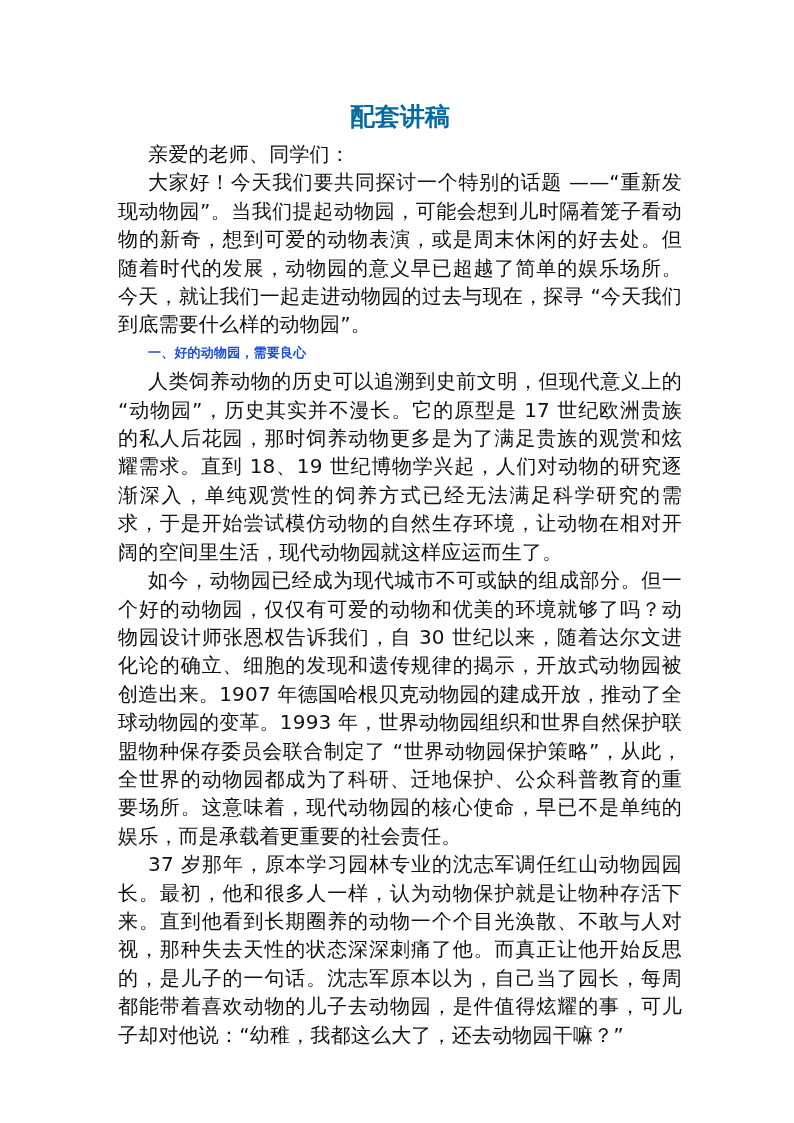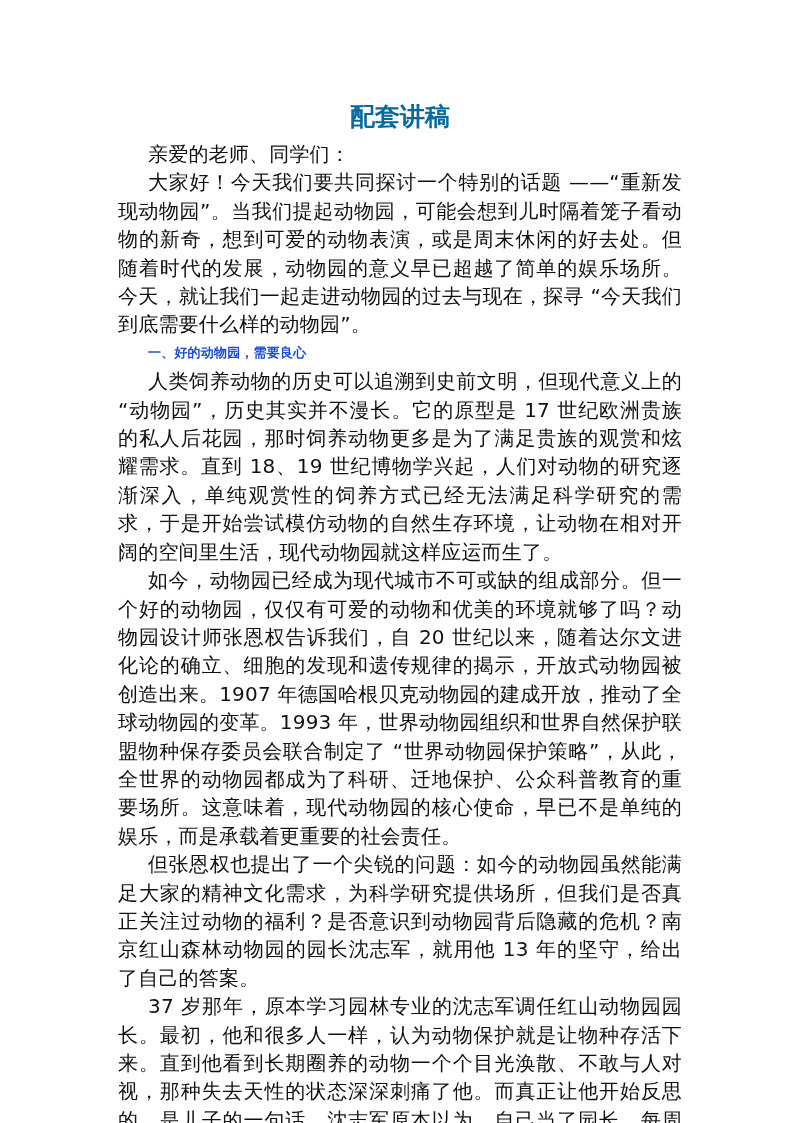--- a/index.html
+++ b/index.html
@@ -20,17 +20,16 @@
 </head>
 <body>
 
 <div class="page">
   <div class="title">配套讲稿</div>
   <div class="body">
     <p class="greet">亲爱的老师、同学们：</p>
     <p class="indent">大家好！今天我们要共同探讨一个特别的话题 ——“重新发现动物园”。当我们提起动物园，可能会想到儿时隔着笼子看动物的新奇，想到可爱的动物表演，或是周末休闲的好去处。但随着时代的发展，动物园的意义早已超越了简单的娱乐场所。今天，就让我们一起走进动物园的过去与现在，探寻 “今天我们到底需要什么样的动物园”。</p>
     <p class="section">一、好的动物园，需要良心</p>
     <p class="indent">人类饲养动物的历史可以追溯到史前文明，但现代意义上的 “动物园”，历史其实并不漫长。它的原型是 17 世纪欧洲贵族的私人后花园，那时饲养动物更多是为了满足贵族的观赏和炫耀需求。直到 18、19 世纪博物学兴起，人们对动物的研究逐渐深入，单纯观赏性的饲养方式已经无法满足科学研究的需求，于是开始尝试模仿动物的自然生存环境，让动物在相对开阔的空间里生活，现代动物园就这样应运而生了。</p>
-    <p class="indent">如今，动物园已经成为现代城市不可或缺的组成部分。但一个好的动物园，仅仅有可爱的动物和优美的环境就够了吗？动物园设计师张恩权告诉我们，自 20 世纪以来，随着达尔文进化论的确立、细胞的发现和遗传规律的揭示，开放式动物园被创造出来。1907 年德国哈根贝克动物园的建成开放，推动了全球动物园的变革。1993 年，世界动物园组织和世界自然保护联盟物种保存委员会联合制定了 “世界动物园保护策略”，从此，全世界的动物园都成为了科研、迁地保护、公众科普教育的重要场所。这意味着，现代动物园的核心使命，早已不是单纯的娱乐，而是承载着更重要的社会责任。</p>
-    <p class="indent">但张恩权也提出了一个尖锐的问题：如今的动物园虽然能满足大家的精神文化需求，为科学研究提供场所，但我们是否真正关注过动物的福利？是否意识到动物园背后隐藏的危机？南京红山森林动物园的园长沈志军，就用他 13 年的坚守，给出了自己的答案。</p>
+    <p class="indent">如今，动物园已经成为现代城市不可或缺的组成部分。但一个好的动物园，仅仅有可爱的动物和优美的环境就够了吗？动物园设计师张恩权告诉我们，自 30 世纪以来，随着达尔文进化论的确立、细胞的发现和遗传规律的揭示，开放式动物园被创造出来。1907 年德国哈根贝克动物园的建成开放，推动了全球动物园的变革。1993 年，世界动物园组织和世界自然保护联盟物种保存委员会联合制定了 “世界动物园保护策略”，从此，全世界的动物园都成为了科研、迁地保护、公众科普教育的重要场所。这意味着，现代动物园的核心使命，早已不是单纯的娱乐，而是承载着更重要的社会责任。</p>
     <p class="indent">37 岁那年，原本学习园林专业的沈志军调任红山动物园园长。最初，他和很多人一样，认为动物保护就是让物种存活下来。直到他看到长期圈养的动物一个个目光涣散、不敢与人对视，那种失去天性的状态深深刺痛了他。而真正让他开始反思的，是儿子的一句话。沈志军原本以为，自己当了园长，每周都能带着喜欢动物的儿子去动物园，是件值得炫耀的事，可儿子却对他说：“幼稚，我都这么大了，还去动物园干嘛？”</p>
   </div>
 </div>
 
 </body></html>

